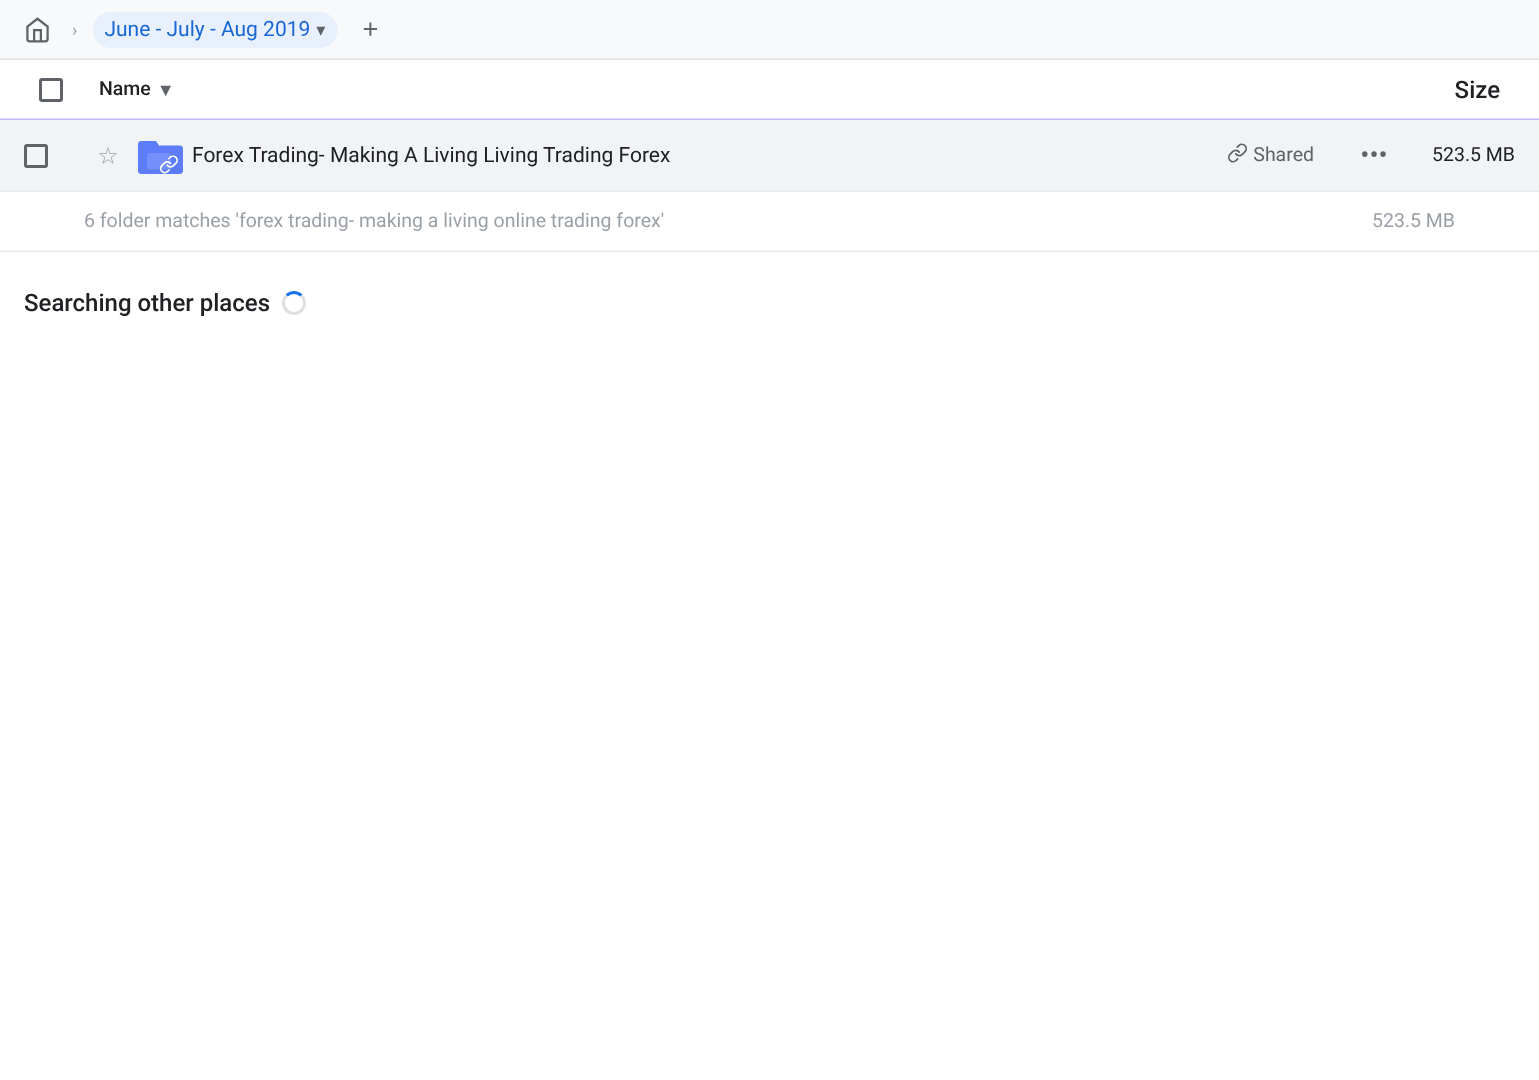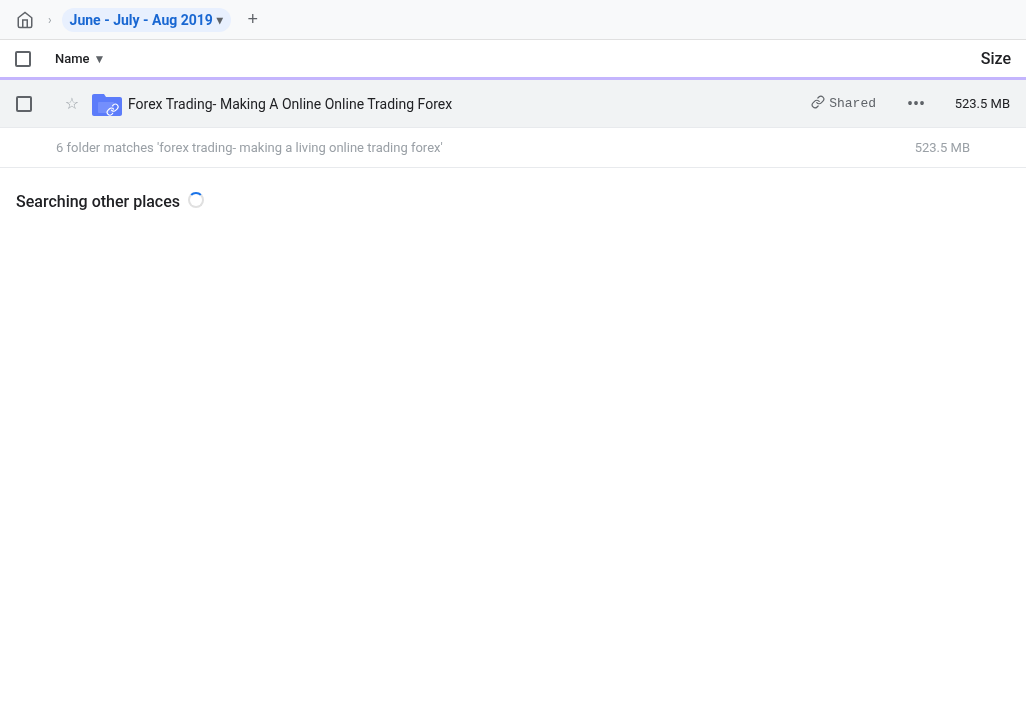--- a/index.html
+++ b/index.html
@@ -45,21 +45,20 @@
 
     .breadcrumb-item {
       display: flex;
       align-items: center;
       padding: 4px 8px;
       border-radius: 16px;
       cursor: pointer;
       font-size: 14px;
       color: #202124;
       gap: 4px;
-      font-weight: bold;
     }
 
     .breadcrumb-item.active {
       background: #e8f0fe;
       color: #1967d2;
     }
 
     .add-tab-btn {
       display: flex;
       align-items: center;
@@ -70,22 +69,22 @@
       cursor: pointer;
       color: #5f6368;
       border: none;
       background: transparent;
       font-size: 18px;
     }
 
     .column-header {
       display: flex;
       align-items: center;
-      padding: 8px 15px;
-      border-bottom: 3px solid #c4b5fd;
+      padding: 8px 26px;
+      border-bottom: 1px solid #c4b5fd;
       height: 40px;
       background: #ffffff;
     }
 
     .checkbox-area {
       width: 40px;
       display: flex;
       align-items: center;
     }
 
@@ -166,21 +165,20 @@
     .shared-badge {
       display: flex;
       align-items: center;
       gap: 4px;
       color: #5f6368;
       font-size: 13px;
       margin-right: 16px;
       cursor: pointer;
       padding: 4px 8px;
       border-radius: 4px;
-      font-family: Liberation Mono, monospace;
     }
 
     .link-icon {
       font-size: 14px;
       color: #5f6368;
     }
 
     .more-btn {
       width: 32px;
       height: 32px;
@@ -209,21 +207,21 @@
     }
 
     .search-size {
       float: right;
       font-size: 13px;
       color: #9aa0a6;
     }
 
     .section-header {
       display: flex;
-      align-items: flex-start;
+      align-items: center;
       padding: 24px 16px 12px;
       gap: 8px;
     }
 
     .section-title {
       font-size: 16px;
       color: #202124;
       font-weight: 500;
     }
 
@@ -290,21 +288,21 @@
       <svg width="32" height="28" viewBox="0 0 32 28" fill="none">
         <path d="M2 6C2 4.895 2.895 4 4 4h10l2 3h14c1.105 0 2 .895 2 2v15c0 1.105-.895 2-2 2H4c-1.105 0-2-.895-2-2V6z" fill="#5c7cfa"></path>
         <rect x="8" y="12" width="16" height="11" rx="1" fill="#748ffc"></rect>
 
         <g transform="translate(16, 13) scale(0.55)">
           <path d="M10 13a5 5 0 0 0 7.54.54l3-3a5 5 0 0 0-7.07-7.07l-1.72 1.71" stroke="white" stroke-width="2" fill="none" stroke-linecap="round"></path>
           <path d="M14 11a5 5 0 0 0-7.54-.54l-3 3a5 5 0 0 0 7.07 7.07l1.71-1.71" stroke="white" stroke-width="2" fill="none" stroke-linecap="round"></path>
         </g>
       </svg>
     </div>
-    <div class="file-name">Forex Trading- Making A Online Online Trading Forex</div>
+    <div class="file-name">Forex Trading- Making A Living Living Trading Forex</div>
     <div class="shared-badge">
       <span class="link-icon">
         <svg width="14" height="14" viewBox="0 0 24 24" fill="none" stroke="#5f6368" stroke-width="2" stroke-linecap="round">
           <path d="M10 13a5 5 0 0 0 7.54.54l3-3a5 5 0 0 0-7.07-7.07l-1.72 1.71"></path>
           <path d="M14 11a5 5 0 0 0-7.54-.54l-3 3a5 5 0 0 0 7.07 7.07l1.71-1.71"></path>
         </svg>
       </span>
       <span>Shared</span>
     </div>
     <div class="more-btn">

